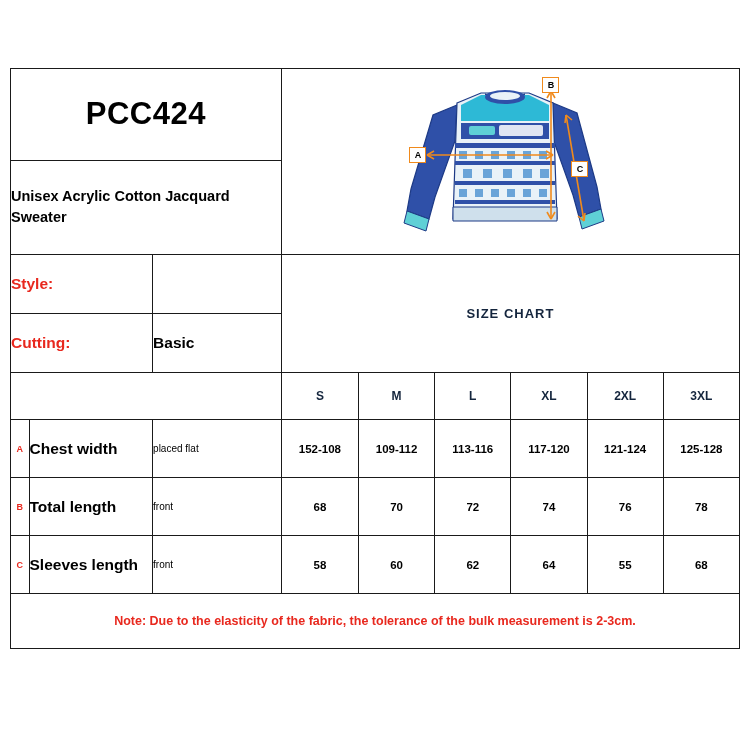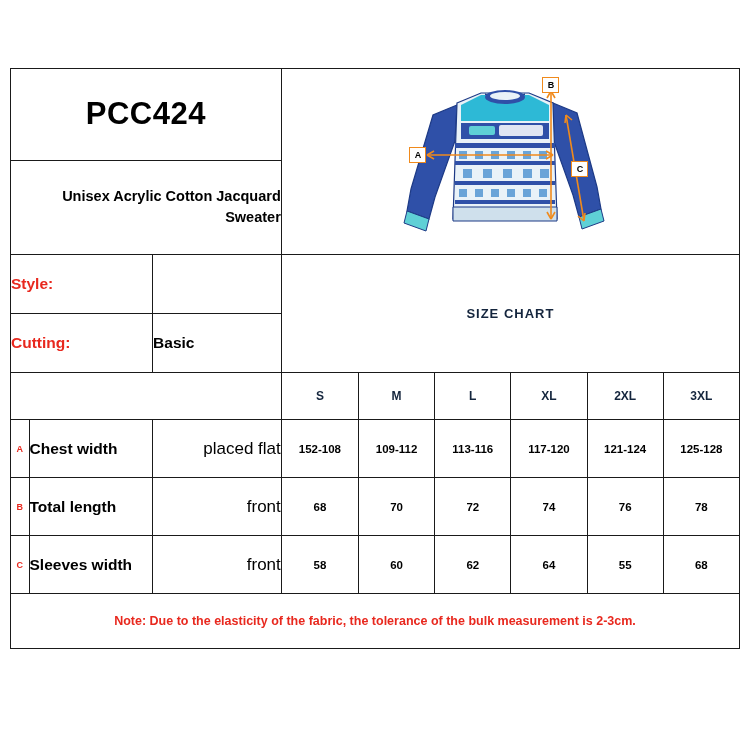--- a/index.html
+++ b/index.html
@@ -36,21 +36,21 @@
   .title-cell {
     height: 78px;
     text-align: center;
     font-size: 31px;
     font-weight: bold;
     letter-spacing: 0.5px;
     color: #000;
   }
   .subtitle-cell {
     height: 80px;
-    text-align: right;
+    text-align: left;
     font-size: 14.5px;
     font-weight: bold;
     line-height: 1.45;
     padding: 0 14px;
     color: #000;
     margin-top: 12px;
   }
   .product-img-cell {
     text-align: center;
     vertical-align: middle;
@@ -104,24 +104,23 @@
     width: 18px;
   }
   .meas-name {
     font-size: 15.5px;
     font-weight: bold;
     padding-left: 10px;
     color: #000;
     height: 57px;
   }
   .meas-note {
-    font-size: 17px;
+    font-size: 10px;
     padding-left: 8px;
     color: #000;
-    text-align: right;
   }
   .meas-val {
     text-align: center;
     font-size: 11.5px;
     font-weight: bold;
     color: #000;
   }
 
   
   .note-cell {
@@ -291,21 +290,21 @@
         <td class="meas-val">68</td>
         <td class="meas-val">70</td>
         <td class="meas-val">72</td>
         <td class="meas-val">74</td>
         <td class="meas-val">76</td>
         <td class="meas-val">78</td>
       </tr>
 
       <tr>
         <td class="mark-cell">C</td>
-        <td class="meas-name">Sleeves width</td>
+        <td class="meas-name">Sleeves length</td>
         <td class="meas-note">front</td>
         <td class="meas-val">58</td>
         <td class="meas-val">60</td>
         <td class="meas-val">62</td>
         <td class="meas-val">64</td>
         <td class="meas-val">55</td>
         <td class="meas-val">68</td>
       </tr>
 
       <tr>

